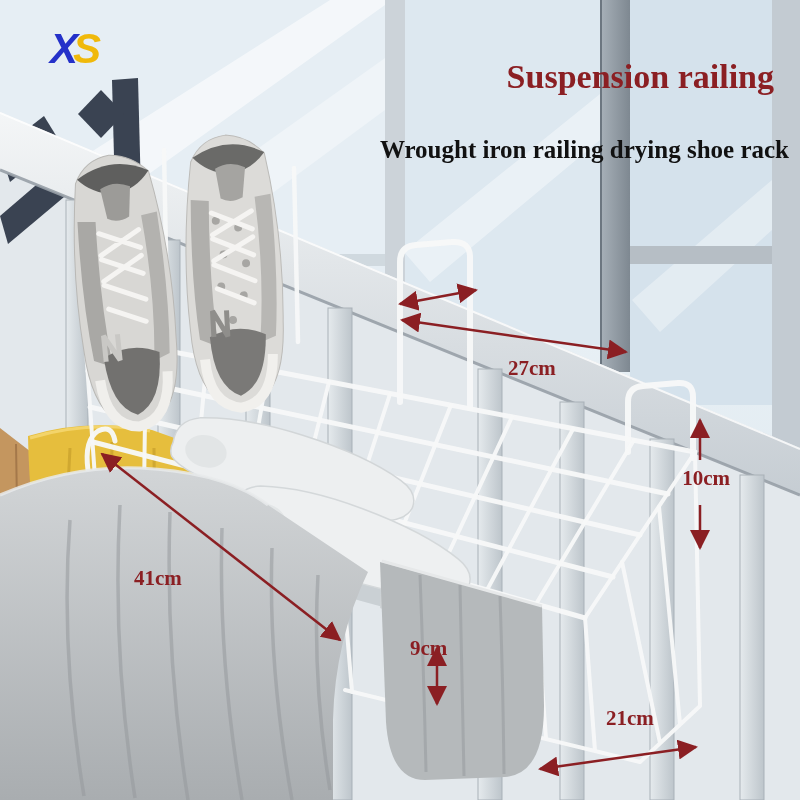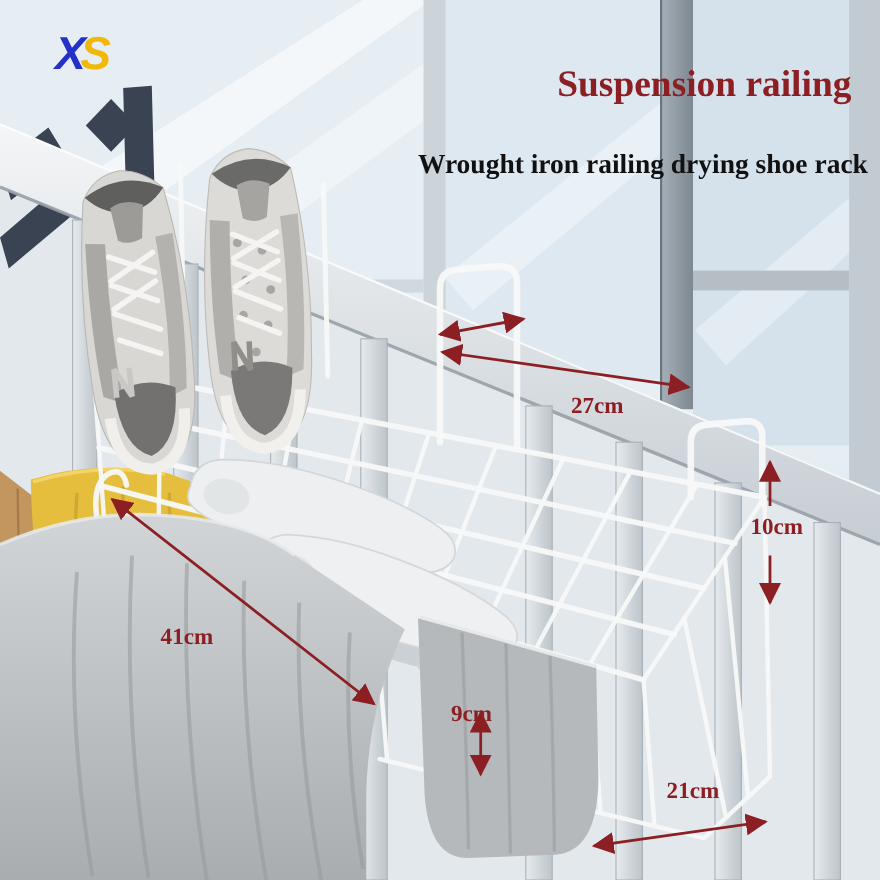--- a/index.html
+++ b/index.html
@@ -19,23 +19,23 @@
          font-family:"Liberation Serif",serif;font-weight:bold;font-size:34px;
          color:var(--annotation-red,#8b1f23);white-space:nowrap;}
   .subtitle{position:absolute;top:136px;right:11px;
          font-family:"Liberation Serif",serif;font-weight:bold;font-size:25px;
          color:var(--subtitle-black,#111);white-space:nowrap;}
 
   .dim-label{position:absolute;color:var(--annotation-red,#8b1f23);
          font-family:"Liberation Serif",serif;font-weight:bold;font-size:21px;
          white-space:nowrap;}
   #lbl-inner{left:407px;top:261px;font-size:16px;}
-  #lbl-27{left:519px;top:356px;}
+  #lbl-27{left:508px;top:356px;}
   #lbl-10{left:664px;top:466px;width:66px;text-align:right;}
-  #lbl-41{left:146px;top:566px;}
+  #lbl-41{left:134px;top:566px;}
   #lbl-9{left:410px;top:636px;}
   #lbl-21{left:606px;top:706px;}
 
   
   .dim{stroke:var(--annotation-red,#8b1f23);stroke-width:2.5;fill:none;}
   .dimfill{fill:var(--annotation-red,#8b1f23);}
   .wire{stroke:#f7f8f8;fill:none;stroke-linecap:round;stroke-opacity:.96;}
 </style>
 </head>
 <body>

